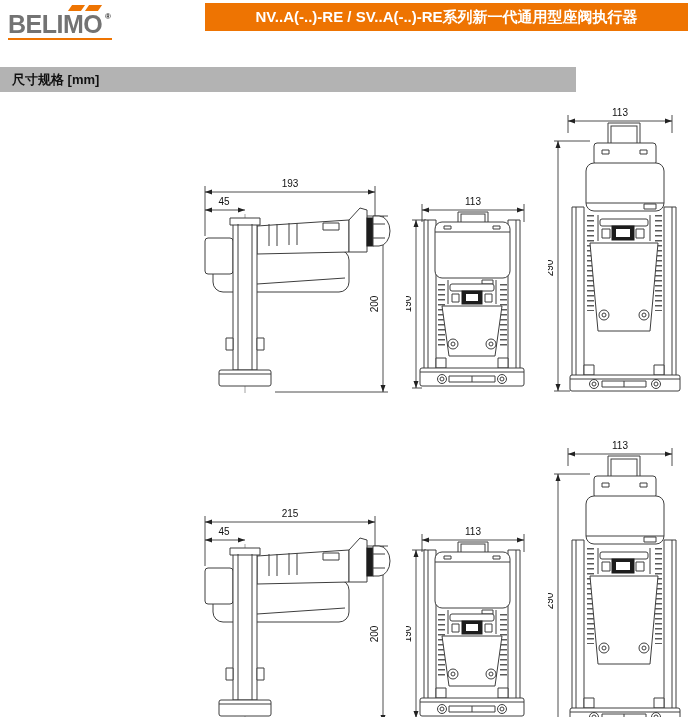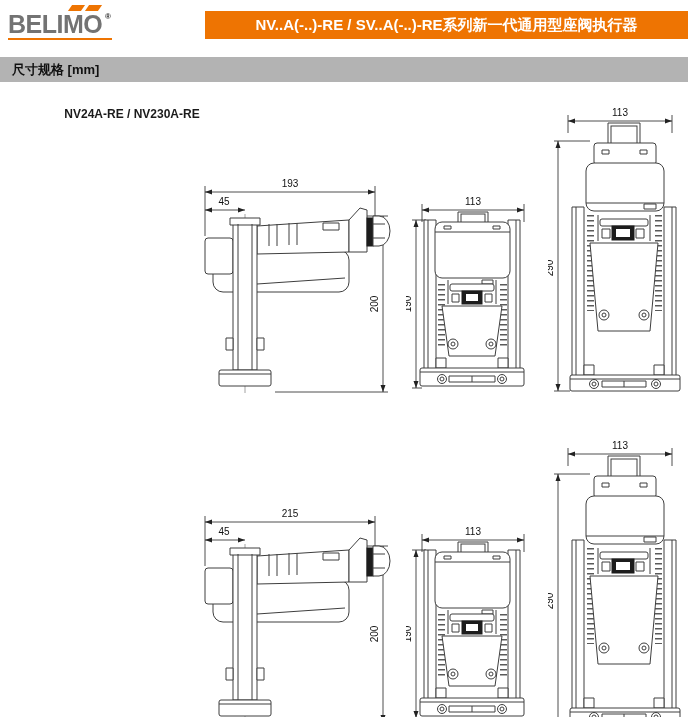--- a/index.html
+++ b/index.html
@@ -10,24 +10,24 @@
   .logo{position:absolute;left:8px;top:4px;width:108px;height:36px;}
   .logo .word{position:absolute;left:0;top:8px;font-size:25px;font-weight:800;letter-spacing:-0.5px;color:#737373;line-height:1;}
   .logo .reg{position:absolute;left:97px;top:8px;font-size:8px;font-weight:700;color:#1b1b1b;}
   .logo .slash{position:absolute;width:13px;height:6px;background:#EE7402;transform:skewX(-35deg);}
   .logo .slash.s1{left:62px;top:1px;}
   .logo .slash.s2{left:79px;top:1px;}
   .logo .underline{position:absolute;left:0;top:34px;width:104px;height:2px;background:#EE7402;}
 
   
   .header-bar{position:absolute;left:205px;top:3px;width:483px;height:28px;background:#EE7402;
-    color:#fff;font-size:15px;font-weight:700;display:flex;align-items:center;justify-content:center;margin-top:8px;}
-
-  
-  .section-bar{position:absolute;left:0;top:57px;width:688px;height:25px;background:#b3b3b3;
+    color:#fff;font-size:15px;font-weight:700;display:flex;align-items:center;justify-content:center;}
+
+  
+  .section-bar{position:absolute;left:0;top:67px;width:576px;height:25px;background:#b3b3b3;
     display:flex;align-items:center;}
   .section-bar span{font-size:13px;font-weight:700;color:#111;padding-left:12px;}
 
   
   .model-label{position:absolute;font-size:12px;font-weight:700;color:#1a1a1a;line-height:16px;text-align:center;}
   .model-label.m1{left:48px;top:106px;width:168px;}
   .model-label.m2{left:92px;top:431px;width:120px;}
 
   
   .drawing{position:absolute;}
@@ -53,21 +53,20 @@
     <div class="underline"></div>
   </div>
 
   <div class="header-bar">NV..A(-..)-RE / SV..A(-..)-RE系列新一代通用型座阀执行器</div>
 
   <div class="section-bar">
     <span>尺寸规格 [mm]</span>
   </div>
 
   <div class="model-label m1">
-    <div>NV24A-RE / NV230A-RE</div>
   </div>
 
   <svg class="drawing" style="left:197px;top:170px;" width="195" height="228" viewBox="0 0 195 228">
     <g class="dim">
       <line x1="8" y1="16" x2="8" y2="66"></line>
         <line x1="178" y1="16" x2="178" y2="46"></line>
       <line x1="8" y1="22" x2="178" y2="22"></line>
       <polygon points="8,22 15,19.5 15,24.5"></polygon>
         <polygon points="178,22 171,19.5 171,24.5"></polygon>
       <text x="93" y="17">193</text>

